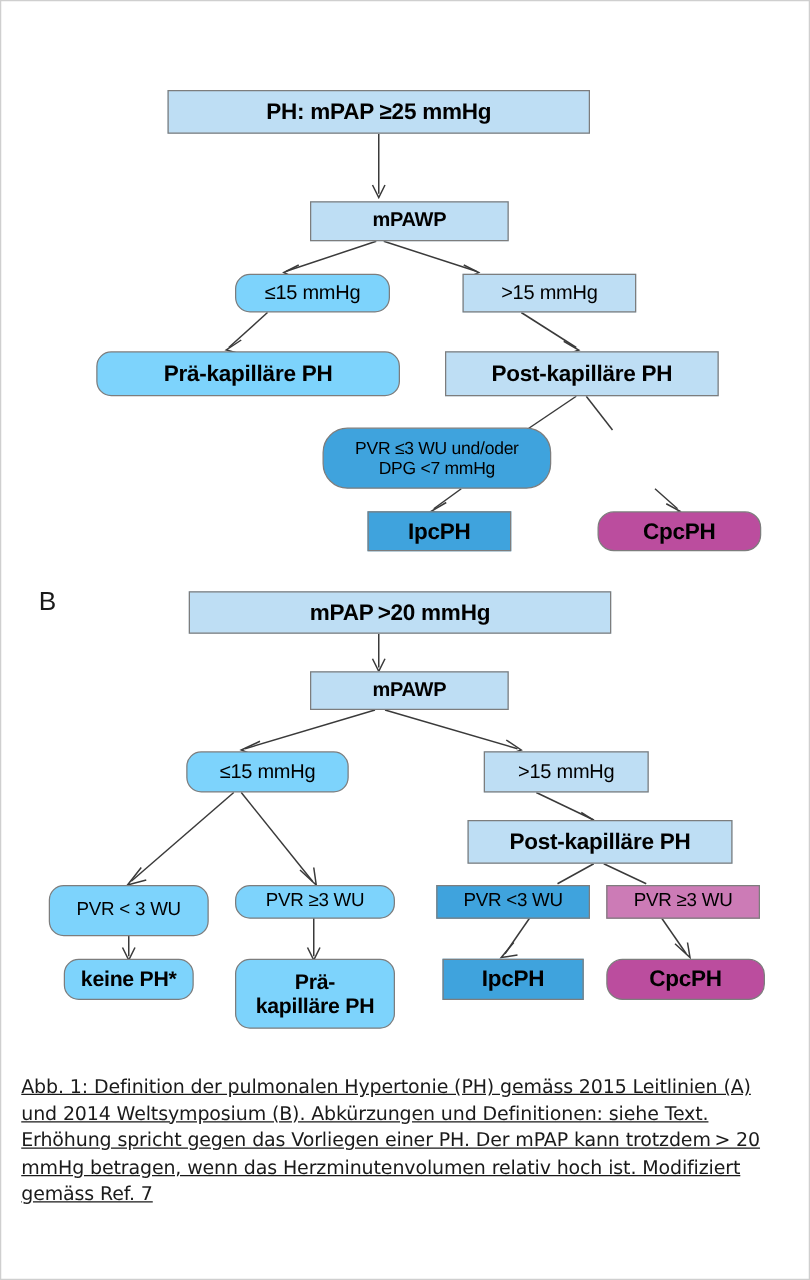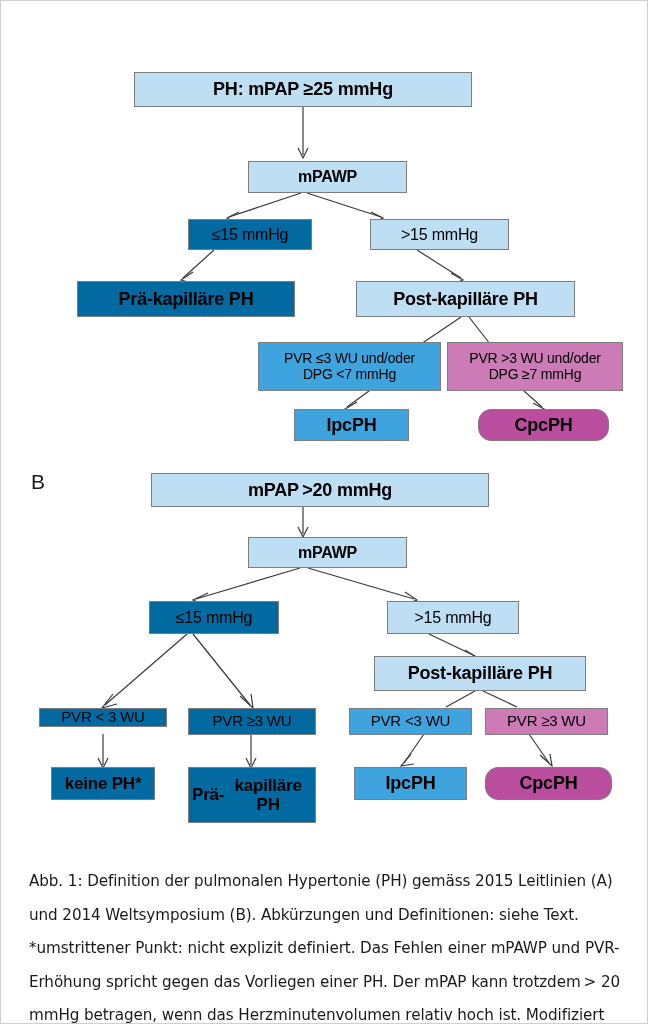--- a/index.html
+++ b/index.html
@@ -34,33 +34,33 @@
     display: flex;
     align-items: center;
     justify-content: center;
     text-align: center;
     font-family: "Liberation Sans", sans-serif;
     color: #000000;
     line-height: 1.12;
     padding: 1px 3px;
     letter-spacing: -0.2px;
   }
-  .fill-gray  { background: #0369a1; }
+  .fill-gray  { background: #7dd3fc; border-radius: 12px; }
   .fill-lblue { background: #bedef4; }
   .fill-mblue { background: #3fa3dd; }
   .fill-mag   { background: #bb4d9e; border-radius: 13px; }
   .fill-lmag  { background: #cc7bb6; }
 
   .b-bold   { font-weight: bold; }
   .b-norm   { font-weight: normal; }
 
   .fs18 { font-size: 18px; }
   .fs16 { font-size: 16px; margin-left: 24px; }
   .fs15 { font-size: 15px; }
-  .fs14 { font-size: 14px; }
+  .fs14 { font-size: 14px; border-radius: 20px; }
 
   
   .panel-letter {
     position: absolute;
     font-family: "Liberation Sans", sans-serif;
     font-size: 21px;
     font-weight: normal;
     color: #1a1a1a;
   }
 
@@ -82,21 +82,21 @@
     position: absolute;
     left: 16px;
     top: 858px;
     width: 616px;
     font-family: "DejaVu Sans", sans-serif;
     font-size: 15.2px;
     line-height: 1.42;
     color: #1a1a1a;
     letter-spacing: -0.1px;
   }
-  #caption p { margin: 12px; }
+  #caption p { margin: 0; text-decoration: underline; }
 </style>
 </head>
 <body>
 
 <div id="page">
 
   <div id="figure-area">
 
     <svg id="edges-a" width="646" height="460">
 
@@ -127,33 +127,29 @@
     </svg>
 
     <div class="node fill-lblue b-bold fs18" style="left:133px; top:71px; width:338px; height:35px;">PH: mPAP ≥25 mmHg</div>
 
     <div class="node fill-lblue b-bold fs16" style="left:223px; top:160px; width:159px; height:32px;">mPAWP</div>
 
     <div class="node fill-gray b-norm fs16" style="left:163px; top:218px; width:124px; height:31px;">≤15 mmHg</div>
 
     <div class="node fill-lblue b-norm fs16" style="left:345px; top:218px; width:139px; height:31px;">&gt;15 mmHg</div>
 
-    <div class="node fill-gray b-bold fs18" style="left:76px; top:280px; width:218px; height:36px;">Prä-kapilläre PH</div>
+    <div class="node fill-gray b-bold fs18" style="left:76px; top:280px; width:243px; height:36px;">Prä-kapilläre PH</div>
 
     <div class="node fill-lblue b-bold fs18" style="left:355px; top:280px; width:219px; height:36px;">Post-kapilläre PH</div>
 
     <div class="node fill-mblue b-norm fs14" style="left:257px; top:341px; width:183px; height:49px; flex-direction:column;">
       <span>PVR ≤3 WU und/oder</span>
       <span>DPG &lt;7 mmHg</span>
     </div>
 
-    <div class="node fill-lmag b-norm fs14" style="left:446px; top:341px; width:176px; height:49px; flex-direction:column;">
-      <span>PVR &gt;3 WU und/oder</span>
-      <span>DPG ≥7 mmHg</span>
-    </div>
 
     <div class="node fill-mblue b-bold fs18" style="left:293px; top:408px; width:115px; height:32px;">IpcPH</div>
 
     <div class="node fill-mag b-bold fs18" style="left:477px; top:408px; width:131px; height:32px;">CpcPH</div>
 
     <div class="panel-letter" style="left:30px; top:469px;">B</div>
 
     <svg id="edges-b" width="646" height="840" style="top:0;">
 
       <path class="edge" d="M302,506 L302,533"></path>
@@ -194,43 +190,42 @@
     <div class="node fill-lblue b-bold fs18" style="left:133px; top:472px; width:338px; height:34px;margin-left:17px;">mPAP &gt;20 mmHg</div>
 
     <div class="node fill-lblue b-bold fs16" style="left:223px; top:536px; width:159px; height:31px;">mPAWP</div>
 
     <div class="node fill-gray b-norm fs16" style="left:124px; top:600px; width:130px; height:33px;">≤15 mmHg</div>
 
     <div class="node fill-lblue b-norm fs16" style="left:362px; top:600px; width:132px; height:33px;">&gt;15 mmHg</div>
 
     <div class="node fill-lblue b-bold fs18" style="left:373px; top:655px; width:212px; height:35px;">Post-kapilläre PH</div>
 
-    <div class="node fill-gray b-norm fs15" style="left:38px; top:707px; width:128px; height:19px;">PVR &lt; 3 WU</div>
+    <div class="node fill-gray b-norm fs15" style="left:38px; top:707px; width:128px; height:41px;">PVR &lt; 3 WU</div>
 
     <div class="node fill-gray b-norm fs15" style="left:187px; top:707px; width:128px; height:27px;">PVR ≥3 WU</div>
 
     <div class="node fill-mblue b-norm fs15" style="left:348px; top:707px; width:123px; height:27px;">PVR &lt;3 WU</div>
 
     <div class="node fill-lmag b-norm fs15" style="left:484px; top:707px; width:123px; height:27px;">PVR ≥3 WU</div>
 
     <div class="node fill-gray b-bold fs17" style="left:50px; top:766px; width:104px; height:33px; font-size:17px;">keine PH*</div>
 
-    <div class="node fill-gray b-bold fs17" style="left:187px; top:766px; width:128px; height:56px; flex-direction:row; font-size:17px;">
+    <div class="node fill-gray b-bold fs17" style="left:187px; top:766px; width:128px; height:56px; flex-direction:column; font-size:17px;">
       <span>Prä-</span>
       <span>kapilläre PH</span>
     </div>
 
     <div class="node fill-mblue b-bold fs18" style="left:353px; top:766px; width:113px; height:33px;">IpcPH</div>
 
     <div class="node fill-mag b-bold fs18" style="left:484px; top:766px; width:127px; height:33px;">CpcPH</div>
 
   </div>
 
   <div id="caption">
     <p>Abb. 1: Definition der pulmonalen Hypertonie (PH) gemäss 2015 Leitlinien (A)</p>
     <p>und 2014 Weltsymposium (B). Abkürzungen und Definitionen: siehe Text.</p>
-    <p>*umstrittener Punkt: nicht explizit definiert. Das Fehlen einer mPAWP und PVR-</p>
     <p>Erhöhung spricht gegen das Vorliegen einer PH. Der mPAP kann trotzdem &gt; 20</p>
     <p>mmHg betragen, wenn das Herzminutenvolumen relativ hoch ist. Modifiziert</p>
     <p>gemäss Ref. 7</p>
   </div>
 
 </div>
 
 </body></html>

